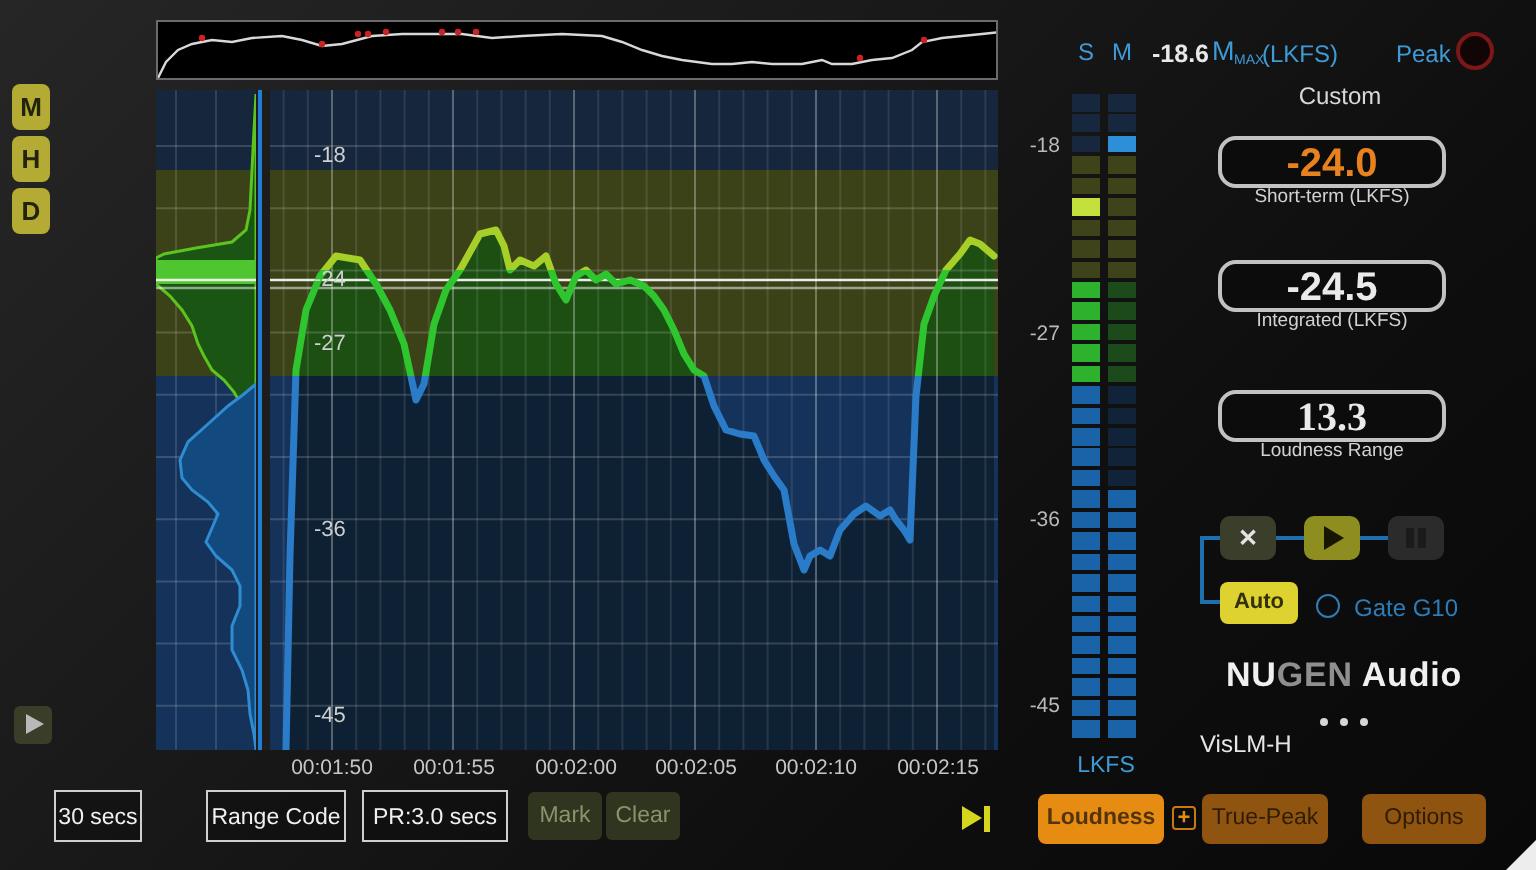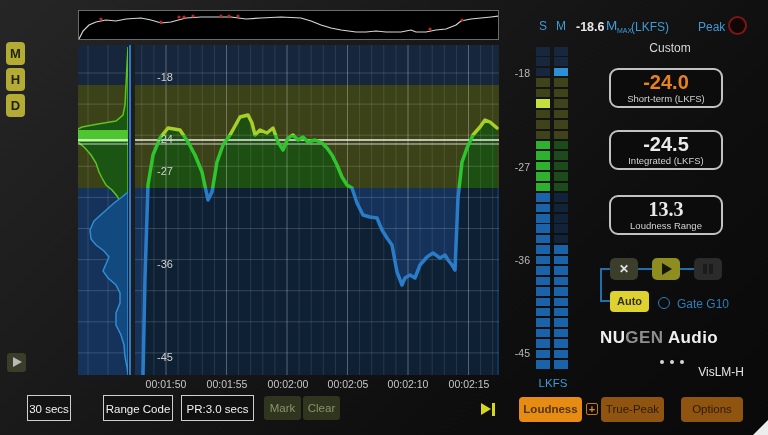--- a/index.html
+++ b/index.html
@@ -22,40 +22,40 @@
   .meter-col{top:47px;width:14px;}
   .meter-col .seg{width:14px;height:8.5px;margin-bottom:1.95px;}
   .meter-head{top:19px;width:14px;text-align:center;color:#3f9ad6;font-size:12px;}
   .lkfs{left:533px;top:377px;width:40px;text-align:center;color:#3f9ad6;font-size:11.5px;}
   
   .hdr{color:#3f9ad6;font-size:12px;}
   .mmax-value{color:#e8e8e8;font-weight:bold;font-size:12.5px;}
   .peak-lamp{left:728px;top:16px;width:15px;height:15px;border:2px solid #7c1717;border-radius:50%;background:#120505;}
   .preset{left:630px;top:41px;width:80px;text-align:center;color:#d8d8d8;font-size:12px;}
   
-  .readout{left:609px;width:114px;height:40px;border:2px solid #c2c2c2;border-radius:9px;background:#0c0c0c;box-sizing:border-box;text-align:center;cursor:pointer;}
+  .readout{left:609px;width:114px;height:26px;border:2px solid #c2c2c2;border-radius:9px;background:#0c0c0c;box-sizing:border-box;text-align:center;cursor:pointer;}
   .readout .val{font-size:20px;font-weight:bold;color:#eaeaea;line-height:24px;}
   .readout .lbl{font-size:9.5px;color:#d2d2d2;line-height:10px;}
   
   .tbtn{width:28px;height:22px;border-radius:5px;cursor:pointer;}
   .conn{background:#1e6fae;}
   .x-btn{left:610px;top:258px;background:#3a3e2b;color:#e3e3e3;font-size:12px;font-weight:bold;text-align:center;line-height:22px;}
   .play-btn{left:652px;top:258px;background:#8d8d20;}
   .play-btn .tri{position:absolute;left:10px;top:5px;width:0;height:0;border-left:10px solid #161602;border-top:6px solid transparent;border-bottom:6px solid transparent;}
   .pause-btn{left:694px;top:258px;background:#2b2b2b;}
   .pause-btn .bar{position:absolute;top:6px;width:3.5px;height:10px;background:#1b1b1b;}
   .auto-btn{left:610px;top:291px;width:39px;height:21px;background:#ddd22f;border-radius:4px;color:#33300a;font-size:11px;font-weight:bold;text-align:center;line-height:21px;cursor:pointer;}
   .gate-radio{left:658px;top:297px;width:10px;height:10px;border:1.5px solid #2e7cb8;border-radius:50%;cursor:pointer;}
   .gate-label{left:677px;top:297px;color:#2e7cb8;font-size:12px;cursor:pointer;}
   
-  .brand{left:600px;top:328px;width:144px;color:#f0f0f0;font-size:17px;font-weight:600;letter-spacing:.4px;}
+  .brand{left:600px;top:328px;width:144px;text-align:center;color:#f0f0f0;font-size:17px;font-weight:600;letter-spacing:.4px;}
   .brand .dim{color:#8f8f8f;}
   .dots{left:600px;top:352px;width:144px;text-align:center;}
   .dots span{display:inline-block;width:4px;height:4px;border-radius:50%;background:#d6d6d6;margin:0 3px;vertical-align:middle;}
-  .product{left:600px;top:365px;width:144px;text-align:right;color:#e6e6e6;font-size:12px;}
+  .product{left:600px;top:365px;width:144px;text-align:left;color:#e6e6e6;font-size:12px;}
   
   .fbtn{top:395px;height:26px;border:1px solid #cfcfcf;background:rgba(10,10,10,.35);color:#f0f0f0;font-size:11.5px;text-align:center;line-height:26px;box-sizing:border-box;cursor:pointer;}
   .obtn{top:397px;height:25px;border-radius:4px;font-size:11.5px;text-align:center;line-height:25px;cursor:pointer;}
   .mark-btn{top:396px;height:24px;background:#30351f;border-radius:3px;color:#8d926b;font-size:11.5px;text-align:center;line-height:24px;cursor:pointer;}
   .skip{left:481px;top:403px;cursor:pointer;}
   .skip .tri{position:absolute;width:0;height:0;border-left:10px solid #d6d61e;border-top:6.5px solid transparent;border-bottom:6.5px solid transparent;}
   .skip .bar{position:absolute;left:11px;top:0;width:3px;height:13px;background:#d6d61e;}
   .plus-btn{left:586px;top:403px;width:12px;height:12px;border:1.5px solid #c87a10;border-radius:2px;color:#e78c13;font-size:11px;font-weight:bold;text-align:center;line-height:11px;box-sizing:border-box;cursor:pointer;}
   .resize-corner{right:0;bottom:0;width:0;height:0;border-left:15px solid transparent;border-bottom:15px solid #ededed;}
 </style>

